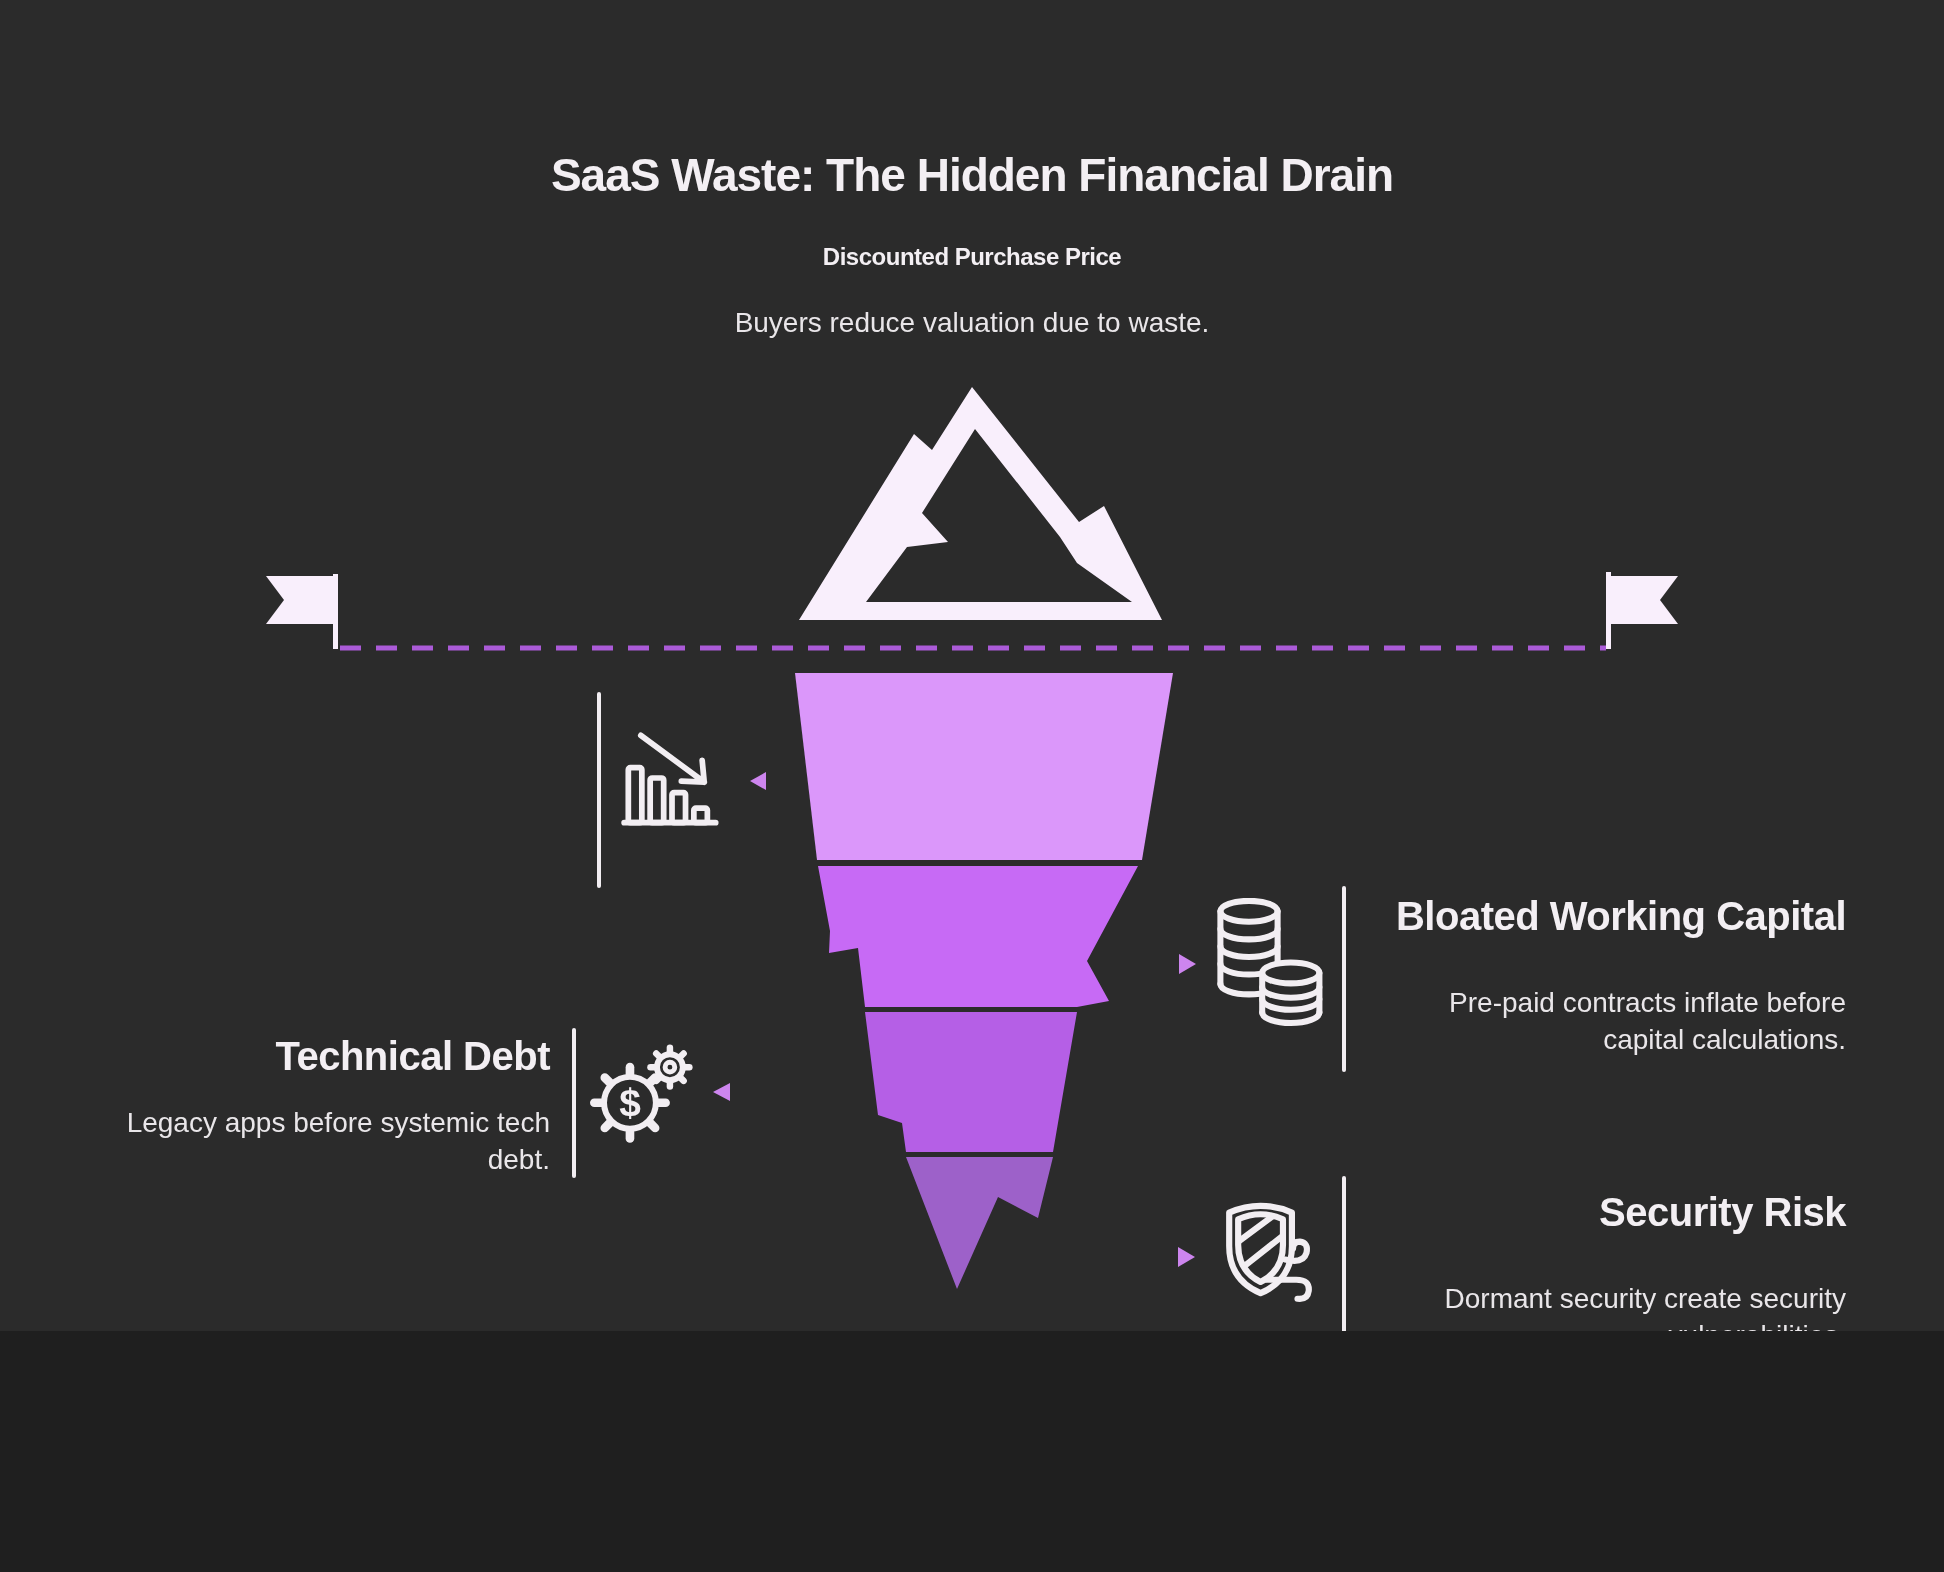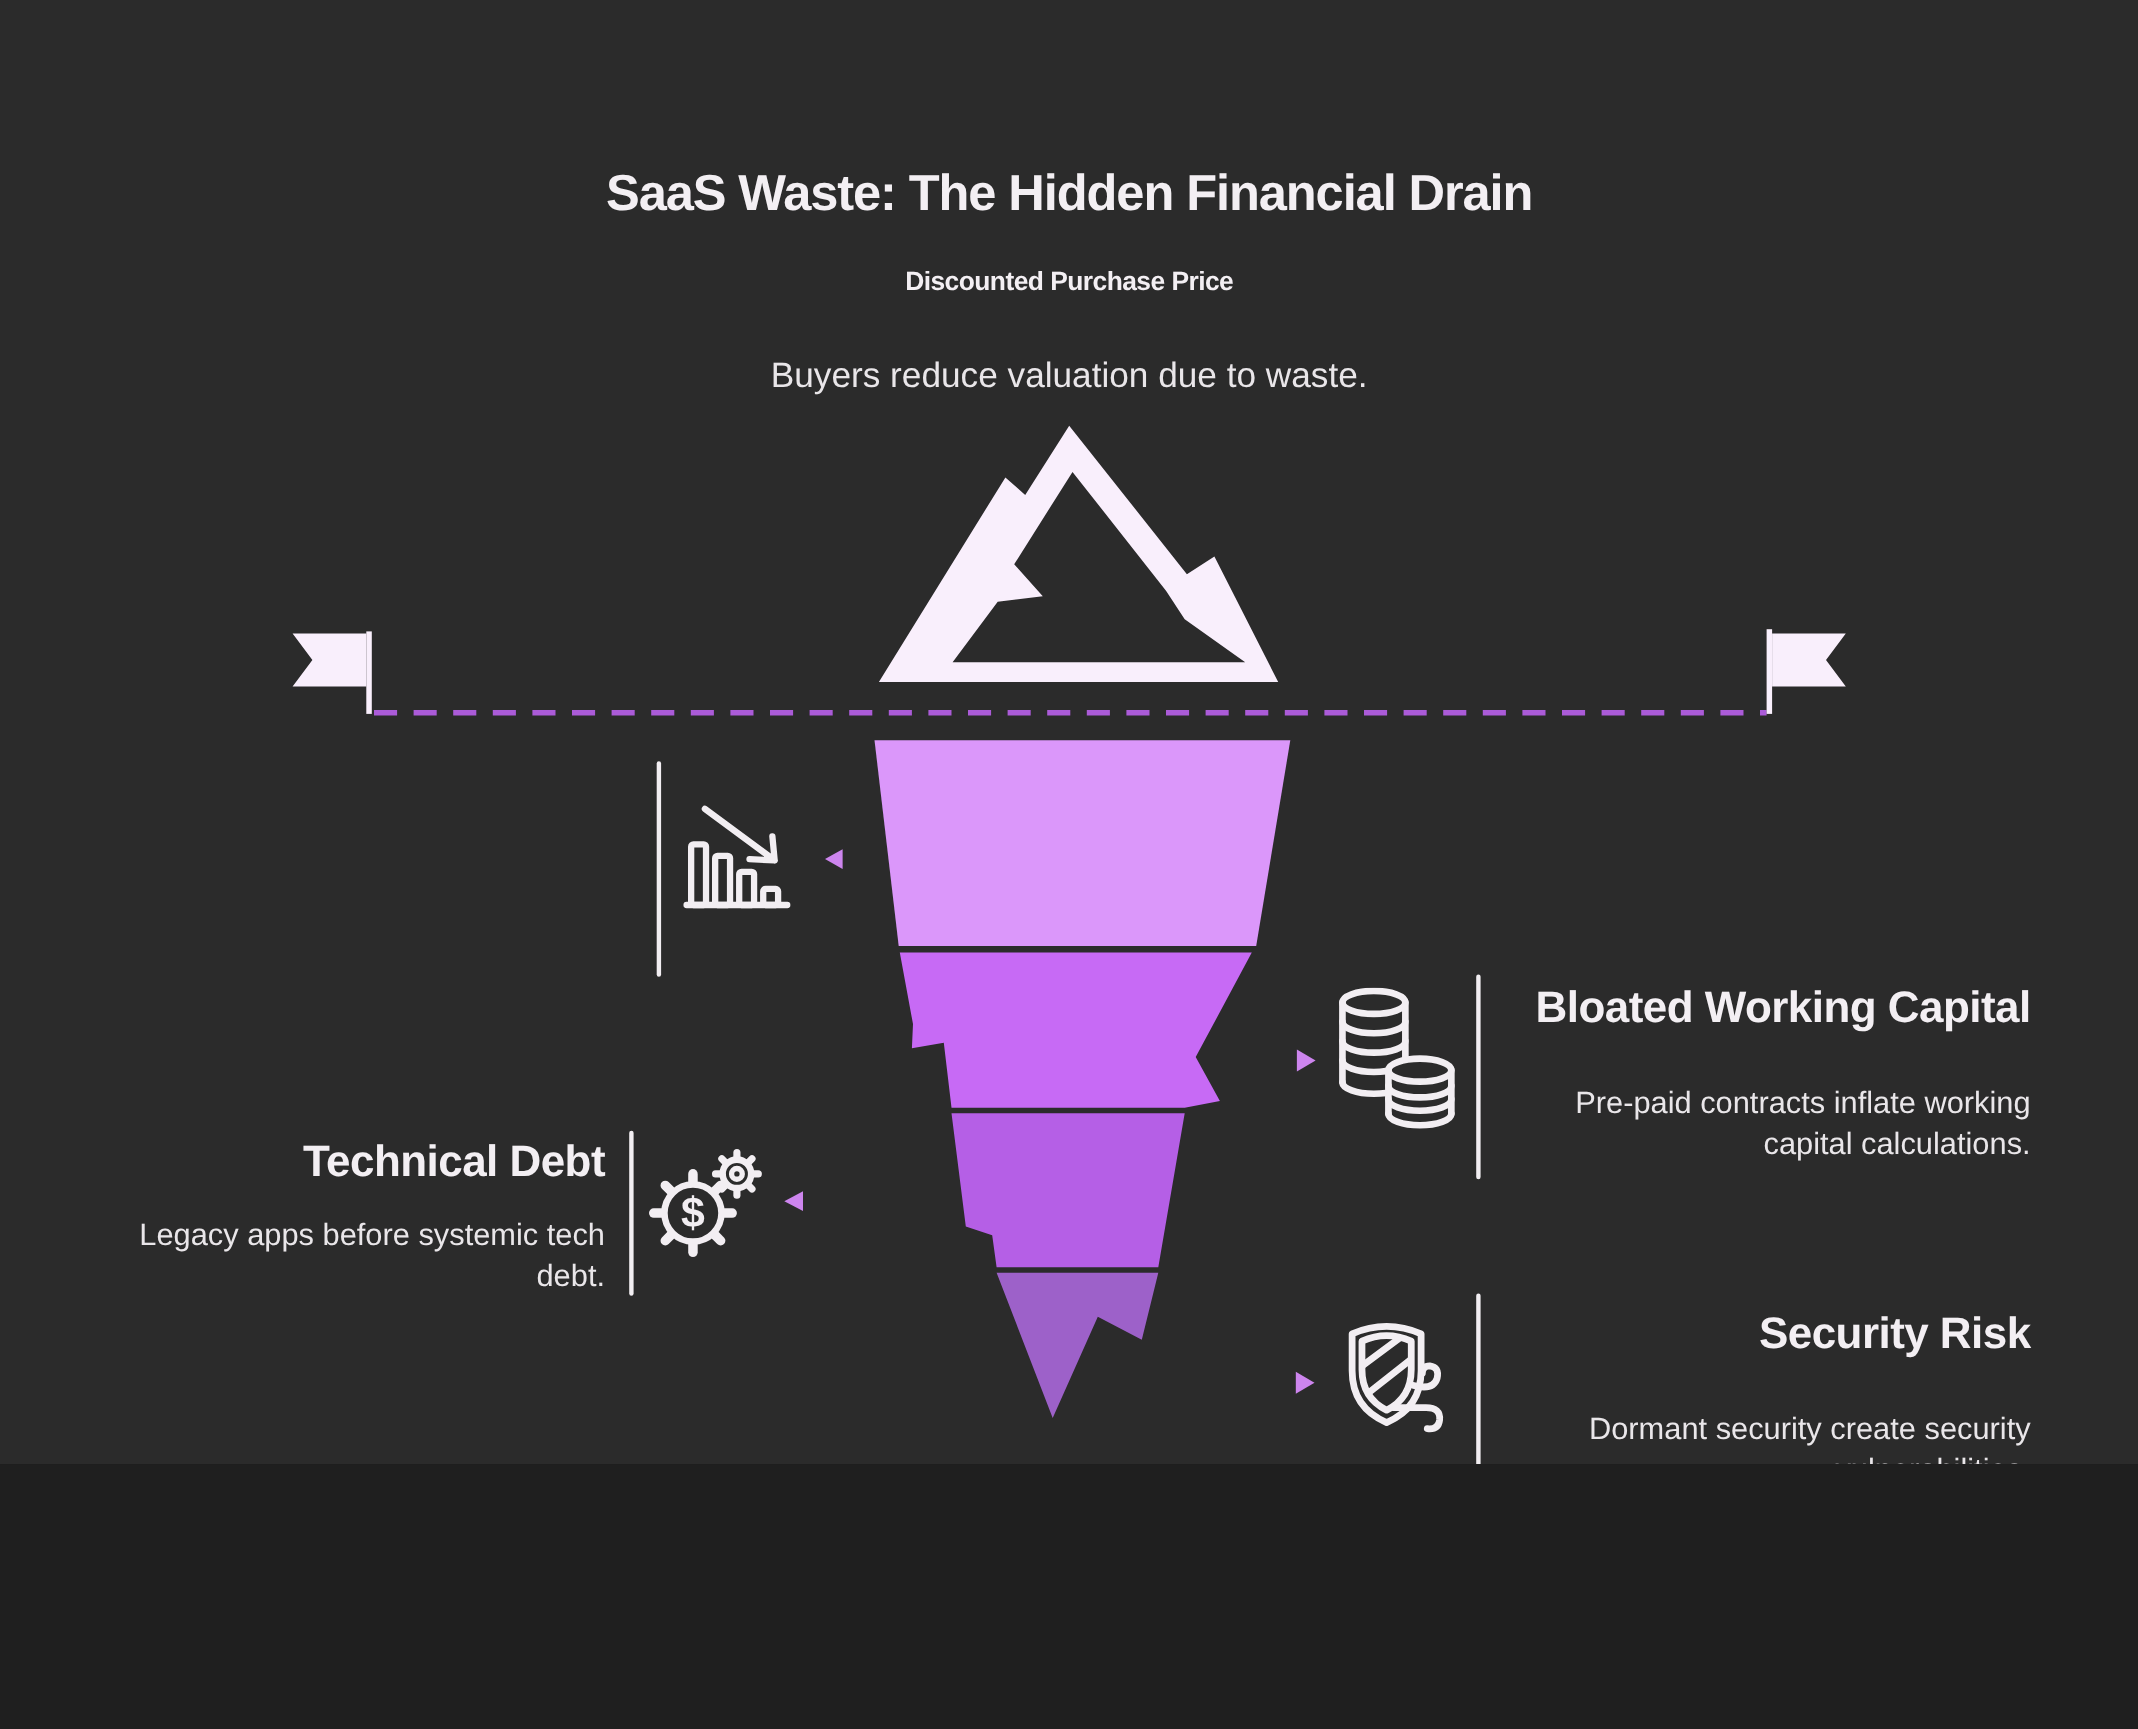--- a/index.html
+++ b/index.html
@@ -5,21 +5,21 @@
   html,body{margin:0;padding:0;background:#1f1f1f;}
   .canvas{
     position:relative;width:1944px;height:1331px;overflow:hidden;
     background:var(--bg,#2b2b2b);
     font-family:"Liberation Sans",sans-serif;
   }
   .abs{position:absolute;}
   .center-text{left:0;width:1944px;text-align:center;}
   .page-title{top:148px;font-size:46px;font-weight:bold;color:var(--heading);letter-spacing:-1px;}
   .page-subtitle{top:243px;font-size:24px;font-weight:bold;color:var(--heading);letter-spacing:-.5px;}
-  .page-tagline{top:323px;font-size:32px;font-weight:400;color:var(--body);}
+  .page-tagline{top:307px;font-size:28px;font-weight:400;color:var(--body);}
   #scene{position:absolute;left:0;top:0;}
   .seg1{fill:var(--seg1);} .seg2{fill:var(--seg2);} .seg3{fill:var(--seg3);} .seg4{fill:var(--seg4);}
   .ice{fill:var(--ice);}
   .waterline{stroke:var(--waterline);stroke-width:5;stroke-dasharray:21 15;fill:none;}
   .pointer{fill:var(--pointer);}
   .divider{width:4px;background:var(--stroke);border-radius:2px;}
   .sec{color:var(--heading);}
   .sec h2{margin:0;font-size:40px;line-height:48px;font-weight:bold;letter-spacing:-.5px;color:var(--heading);}
   .sec p{margin:0;font-size:28px;line-height:37px;color:var(--body);}
   .sec.left{text-align:right;}
@@ -90,21 +90,21 @@
     <ellipse cx="68" cy="68" rx="26" ry="9.5"></ellipse>
     <line x1="42" y1="68" x2="42" y2="104"></line>
     <line x1="94" y1="68" x2="94" y2="104"></line>
     <path d="M42,81 A26,9.5 0 0 0 94,81"></path>
     <path d="M42,92 A26,9.5 0 0 0 94,92"></path>
     <path d="M42,104 A26,9.5 0 0 0 94,104"></path>
   </svg>
   <div class="abs divider" style="left:1342px;top:886px;height:186px;"></div>
   <div class="abs sec right r1" style="left:1376px;top:892px;width:470px;">
     <h2>Bloated Working Capital</h2>
-    <p>Pre-paid contracts inflate working capital calculations.</p>
+    <p>Pre-paid contracts inflate before capital calculations.</p>
   </div>
 
   <div class="abs sec left l2" style="left:60px;top:1032px;width:490px;">
     <h2>Technical Debt</h2>
     <p>Legacy apps before systemic tech debt.</p>
   </div>
   <div class="abs divider" style="left:572px;top:1028px;height:150px;"></div>
   <svg class="abs icon" style="left:590px;top:1038px;" width="108" height="108" viewBox="0 0 100 100" stroke-width="5.5">
     <g stroke-width="8">
       <line x1="63" y1="60" x2="70" y2="60"></line>

